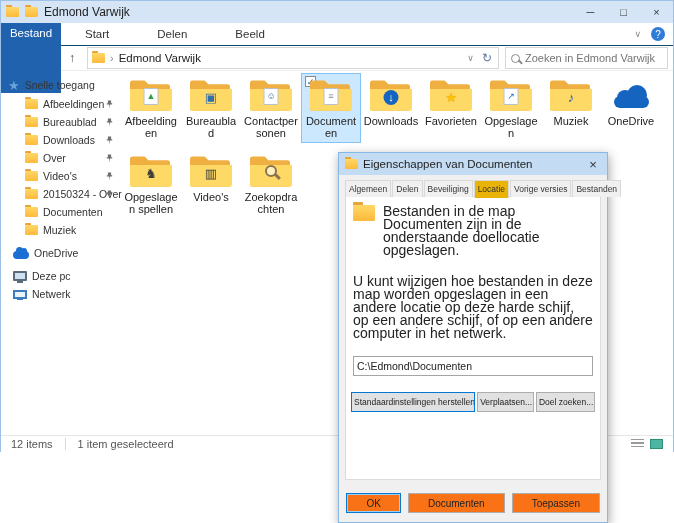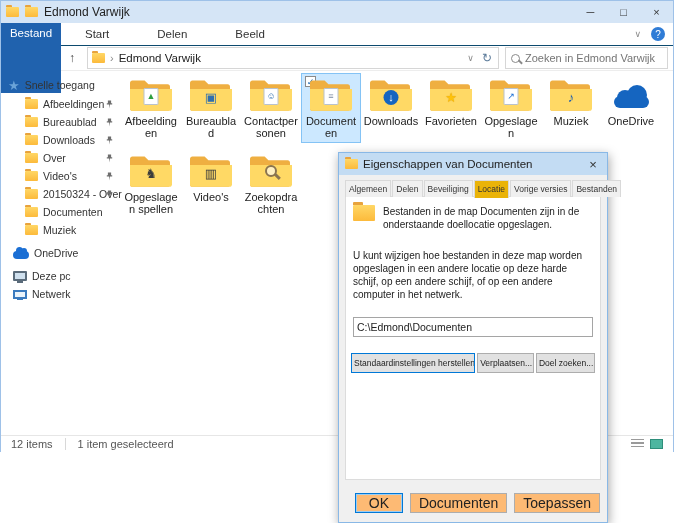--- a/index.html
+++ b/index.html
@@ -122,31 +122,31 @@
                padding:0 0 0 6px; gap:5px; font-size:11.5px; }
   .dlg-close { margin-left:auto; width:28px; height:100%; display:flex; align-items:center;
                justify-content:center; font-size:13px; color:#333; }
   .dlg-tabs { display:flex; margin:5px 6px 0; position:relative; z-index:2; }
   .dtab { font-size:8.5px; padding:3px 3px; border:1px solid #d9d9d9; border-bottom:none;
           background:#f0f0f0; margin-right:1px; white-space:nowrap; color:#333; }
   .dtab.active { background:#eab308; margin-bottom:-1px; padding-bottom:4px; z-index:3; }
   .dlg-page { margin:-1px 6px 0; background:#fff; border:1px solid #dcdcdc; height:284px;
               padding:8px 7px; position:relative; z-index:1; }
   .drow1 { display:flex; gap:8px; margin-bottom:18px; }
-  .dtext { font-size:10px; line-height:13px; color:#222; }
+  .dtext { font-size:14px; line-height:13px; color:#222; }
   .desc { margin-bottom:16px; }
   .loc { width:100%; height:20px; border:1px solid #a5a5a5; font-size:10.5px; padding:8px 3px;
          font-family:inherit; color:#222; }
   .btnrow { display:flex; gap:2px; margin:16px -2px 0; }
   .pbtn { font-size:8.5px; height:20px; background:#e1e1e1; border:1px solid #adadad;
           padding:0 2px; white-space:nowrap; flex:0 1 auto; overflow:hidden; color:#222; }
   .pbtn.focus { border-color:#0078d7; }
   .dlg-footer { position:absolute; right:7px; bottom:9px; display:flex; gap:7px; }
-  .fbtn { min-width:48px; height:20px; font-size:14px; background:#fdba74;
-          border:1px solid #adadad; padding:0 8px; color:#222; }
+  .fbtn { min-width:48px; height:20px; font-size:10px; background:#f97316;
+          border:1px solid #adadad; padding:0 19px; color:#222; }
   .fbtn.default { border:1px solid #0078d7; box-shadow:inset 0 0 0 1px #9fcdf0; }
 </style>
 </head>
 <body>
 
 <div class="explorer">
 
   <div class="titlebar">
     <span class="mf"></span>
     <span class="mf"></span>

